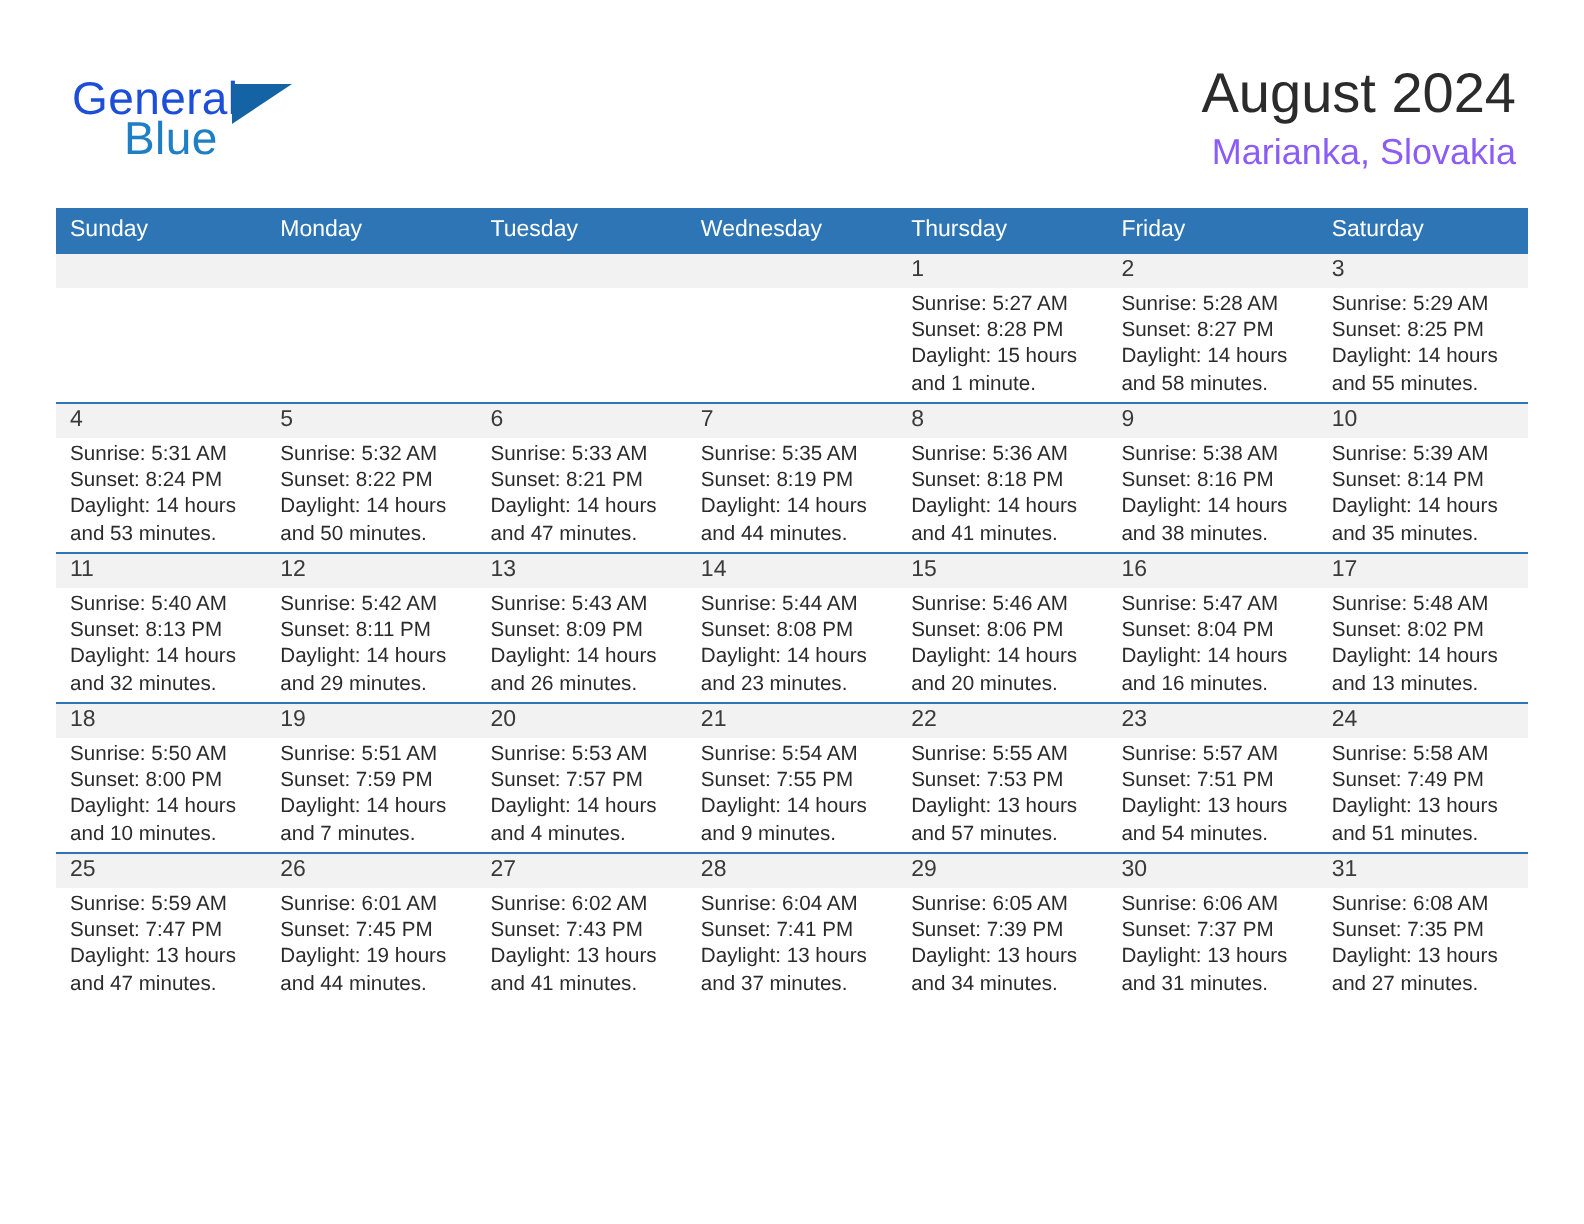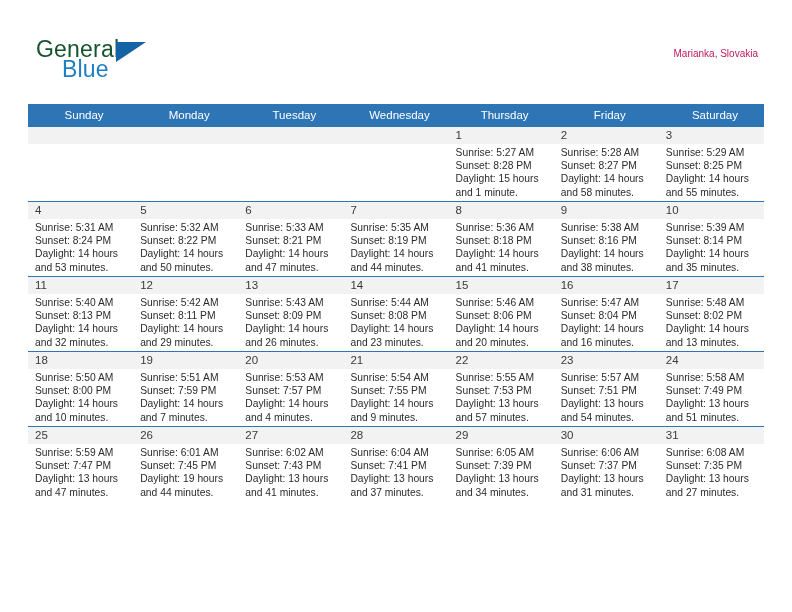--- a/index.html
+++ b/index.html
@@ -35,21 +35,21 @@
     top: 36px;
     width: 180px;
     height: 52px;
   }
   .logo-general {
     position: absolute;
     left: 0;
     top: 0;
     font-size: 23px;
     letter-spacing: 0.2px;
-    color: #14532d;
+    color: #1d4ed8;
     font-family: "Liberation Sans", sans-serif;
   }
   .logo-blue {
     position: absolute;
     left: 26px;
     top: 20px;
     font-size: 23px;
     letter-spacing: 0.2px;
     color: #1f7fc4;
     font-family: "Liberation Sans", sans-serif;
@@ -70,42 +70,42 @@
     text-align: right;
   }
   .month-title {
     font-size: 28px;
     color: #2b2b2b;
     line-height: 34px;
     font-weight: normal;
     white-space: nowrap;
   }
   .location {
-    font-size: 10px;
-    color: #be185d;
+    font-size: 18px;
+    color: #8b5cf6;
     line-height: 20px;
-    margin-top: 14px;
+    margin-top: 2px;
     white-space: nowrap;
   }
 
   
   .calendar {
     position: absolute;
     left: 28px;
     top: 104px;
     width: 736px;
     border-collapse: collapse;
     table-layout: fixed;
   }
   .calendar th {
     background: #2e75b6;
     color: #ffffff;
     font-size: 11.5px;
     font-weight: normal;
-    text-align: center;
+    text-align: left;
     padding: 5px 0 5px 7px;
     height: 12px;
     border: none;
   }
   .calendar td {
     width: 105.15px;
     height: 74px;
     vertical-align: top;
     border-top: 1px solid #2e75b6;
     padding: 0;
@@ -146,20 +146,21 @@
 <div class="page">
 
   <div class="header">
     <div class="logo">
       <span class="logo-general">General</span>
       <span class="logo-mark"></span>
       <span class="logo-blue">Blue</span>
     </div>
 
     <div class="title-block">
+      <div class="month-title">August 2024</div>
       <div class="location">Marianka, Slovakia</div>
     </div>
   </div>
 
   <table class="calendar">
     <thead>
       <tr>
         <th>Sunday</th>
         <th>Monday</th>
         <th>Tuesday</th>

